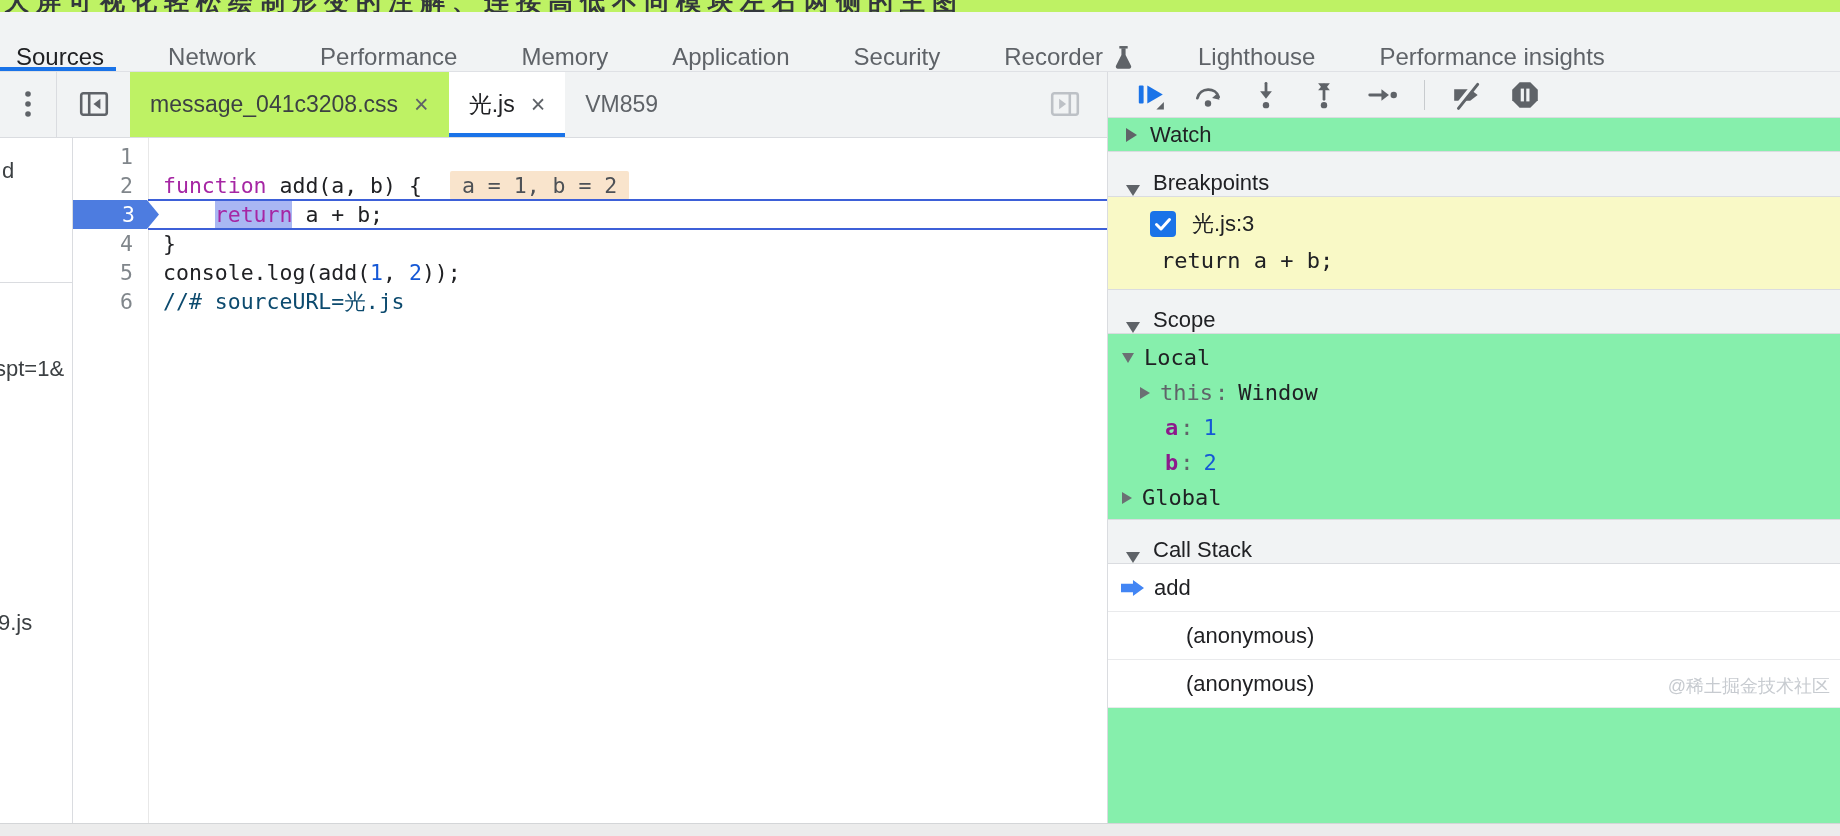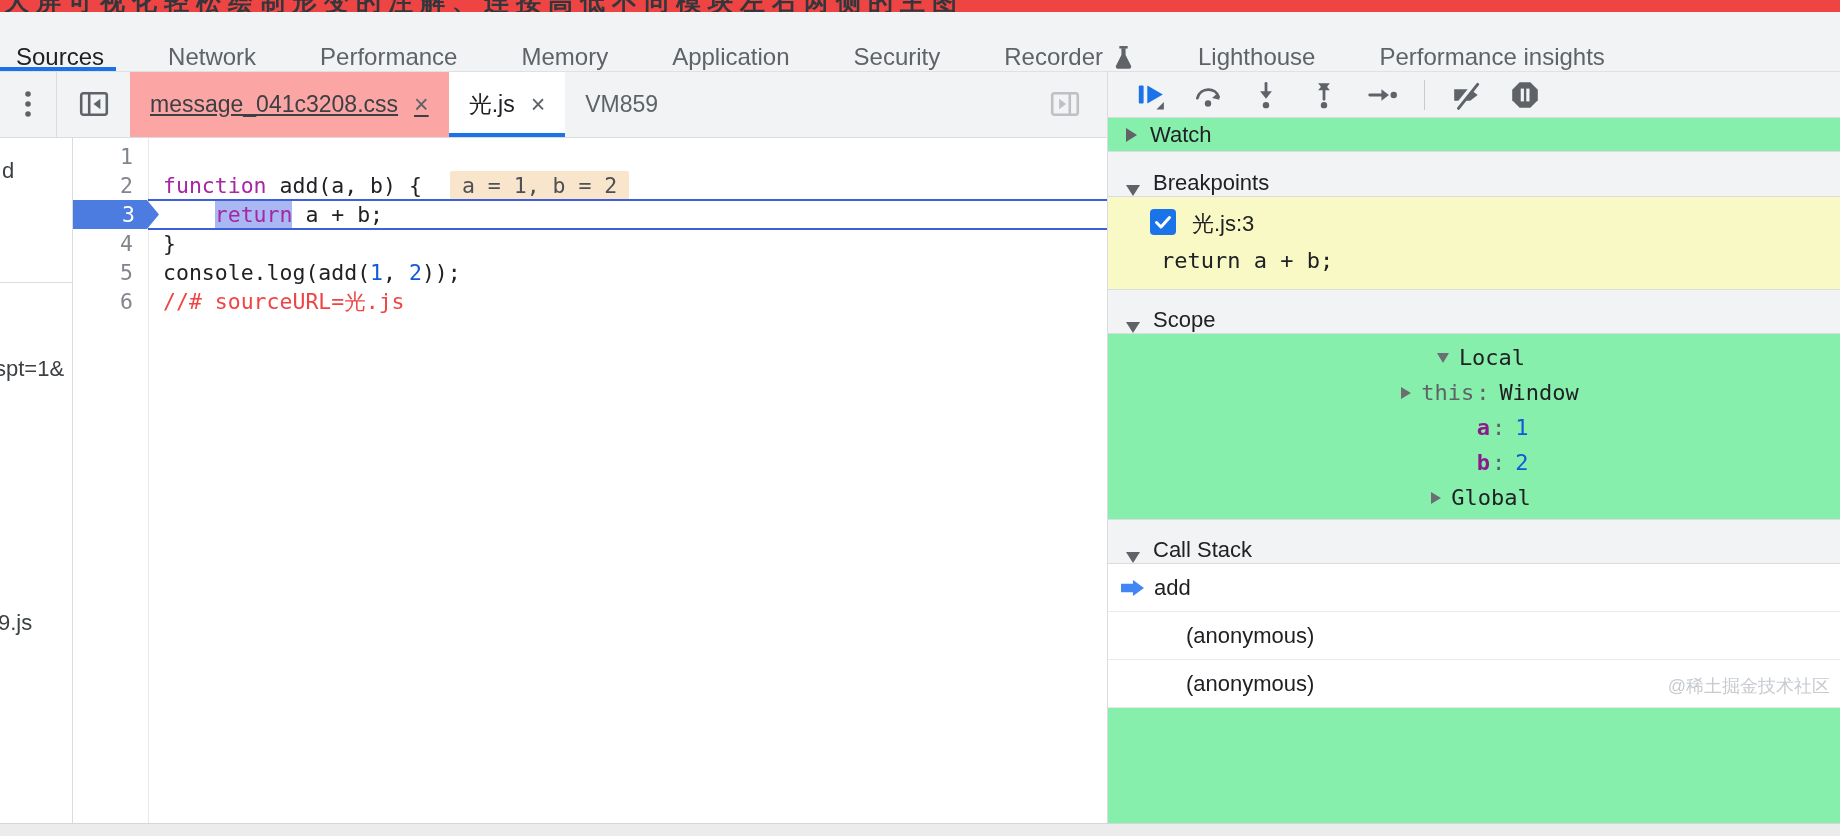--- a/index.html
+++ b/index.html
@@ -1,20 +1,20 @@
 <!DOCTYPE html>
 <html><head>
 <meta charset="utf-8">
 <style>
   html,body{margin:0;padding:0;}
   body{font-family:"Liberation Sans",sans-serif;background:#fff;}
   #screen{position:relative;width:1840px;height:836px;overflow:hidden;background:#fff;}
 
   
-  .top-strip{position:absolute;left:0;top:0;width:100%;height:12px;background:#ef4444;overflow:hidden;}
+  .top-strip{position:absolute;left:0;top:0;width:100%;height:12px;background:#bef264;overflow:hidden;}
   .top-strip .clip{position:absolute;left:4px;top:-15px;font-size:25px;font-weight:700;color:#33373c;
     letter-spacing:7px;white-space:nowrap;width:1060px;overflow:hidden;}
 
   
   .main-toolbar{position:absolute;top:12px;left:0;width:100%;height:60px;background:#f1f3f4;
     border-bottom:1px solid #dfe1e5;box-sizing:border-box;display:flex;align-items:flex-end;
     padding-left:16px;overflow:hidden;}
   .main-tab{display:flex;align-items:center;margin-right:64px;font-size:24px;color:#5f6368;
     position:relative;white-space:nowrap;cursor:default;}
   .main-tab.active{color:#202124;}
@@ -26,21 +26,21 @@
   .editor-pane{position:absolute;left:0;top:0;width:1108px;height:100%;background:#fff;
     border-right:1px solid #dadce0;box-sizing:border-box;overflow:hidden;}
 
   .tabstrip{position:absolute;top:0;left:0;right:0;height:66px;background:#f1f3f4;
     border-bottom:1px solid #dadce0;box-sizing:border-box;z-index:4;}
   .kebab{position:absolute;left:24px;top:18px;}
   .strip-divider{position:absolute;left:56px;top:0;bottom:0;width:1px;background:#dadce0;}
   .collapse-btn{position:absolute;left:78px;top:16px;}
   .ftabs{position:absolute;left:130px;top:0;bottom:0;display:flex;}
   .ftab{display:flex;align-items:center;padding:0 20px;font-size:23px;color:#3c4043;gap:16px;position:relative;}
-  .ftab.gray{background:#fca5a5;text-decoration:underline;}
+  .ftab.gray{background:#bef264;}
   .ftab.active{background:#fff;color:#202124;}
   .ftab.active::after{content:"";position:absolute;left:0;right:0;bottom:0;height:4px;background:#1a73e8;}
   .ftab .close{font-size:25px;color:#5f6368;line-height:1;}
   .ftab.plain{color:#5f6368;}
   .panel-open-btn{position:absolute;right:26px;top:16px;}
 
   
   .nav-sliver{position:absolute;left:0;top:66px;bottom:0;width:73px;background:#fff;
     border-right:1px solid #dadce0;box-sizing:border-box;overflow:hidden;}
   .nav-frag{position:absolute;font-size:22px;color:#3c4043;white-space:nowrap;}
@@ -48,21 +48,21 @@
 
   
   .code-area{position:absolute;left:73px;top:66px;right:0;bottom:0;background:#fff;
     font-family:"DejaVu Sans Mono",monospace;font-size:21.5px;padding-top:4px;overflow:hidden;}
   .gutter-line{position:absolute;left:75px;top:0;bottom:0;width:1px;background:#e8e8e8;}
   .code-line{position:relative;height:29px;line-height:29px;white-space:pre;}
   .ln{position:absolute;left:0;top:0;width:60px;text-align:right;color:#80868b;}
   .code-text{position:absolute;left:90px;top:0;display:flex;align-items:stretch;}
   .tok-keyword{color:#a626a4;}
   .tok-number{color:#1558d6;}
-  .tok-comment{color:#ef4444;}
+  .tok-comment{color:#0c4a6e;}
   .tok-plain{color:#202124;}
   .tok-hl{background:#a9b7f3;}
   .annotation{display:inline-block;margin-left:28px;background:#f9e4cc;color:#4d5156;
     padding:0 12px;border-radius:2px;}
   .execution::before{content:"";position:absolute;left:75px;right:0;top:-1px;border-top:2px solid #3d60d8;z-index:2;}
   .execution::after{content:"";position:absolute;left:75px;right:0;bottom:-1px;border-bottom:2px solid #3d60d8;z-index:2;}
   .bp-marker{position:absolute;left:0;top:0;width:86px;height:29px;background:#4d7ce0;color:#fff;
     clip-path:polygon(0 0,86% 0,100% 50%,86% 100%,0 100%);text-align:right;
     padding-right:24px;box-sizing:border-box;z-index:3;}
 
@@ -77,29 +77,29 @@
     padding-left:18px;gap:13px;font-size:22px;color:#202124;}
   .sec-header{height:45px;flex:0 0 auto;background:#f1f3f4;border-bottom:1px solid #dadce0;
     box-sizing:border-box;display:flex;align-items:flex-end;padding-left:18px;gap:13px;
     font-size:22px;color:#202124;}
   .tri-r{width:0;height:0;border-left:11px solid #5f6368;border-top:7px solid transparent;border-bottom:7px solid transparent;}
   .tri-d{width:0;height:0;border-top:11px solid #5f6368;border-left:7px solid transparent;border-right:7px solid transparent;}
   .tri-sm-r{width:0;height:0;border-left:10px solid #6b6f73;border-top:6px solid transparent;border-bottom:6px solid transparent;}
   .tri-sm-d{width:0;height:0;border-top:10px solid #6b6f73;border-left:6px solid transparent;border-right:6px solid transparent;}
 
   .bp-item{background:#f9f9c6;flex:0 0 auto;padding:12px 0 16px;}
-  .bp-row1{display:flex;align-items:flex-start;padding-left:42px;gap:16px;font-size:22px;color:#202124;}
+  .bp-row1{display:flex;align-items:center;padding-left:42px;gap:16px;font-size:22px;color:#202124;}
   .checkbox{width:26px;height:26px;background:#1a73e8;border-radius:4px;display:flex;
     align-items:center;justify-content:center;flex:0 0 auto;}
   .bp-snippet{font-family:"DejaVu Sans Mono",monospace;font-size:22px;color:#202124;
     padding-left:53px;margin-top:9px;}
 
   .scope-body{flex:0 0 auto;font-family:"DejaVu Sans Mono",monospace;font-size:22px;color:#202124;
     padding:6px 0 4px;}
-  .scope-row{height:35px;display:flex;align-items:center;gap:10px;justify-content:center;}
+  .scope-row{height:35px;display:flex;align-items:center;gap:10px;}
   .var-muted{color:#5f6368;}
   .var-prop{color:#8c1a8c;font-weight:bold;}
   .val-num{color:#1558d6;}
   .val-obj{color:#202124;}
 
   .frames{flex:0 0 auto;}
   .frame{height:47px;border-bottom:1px solid #e9eaec;display:flex;align-items:center;
     font-size:22px;color:#202124;position:relative;background:#fff;}
   .frame .flabel{margin-left:78px;}
   .frame.active .flabel{margin-left:46px;}

